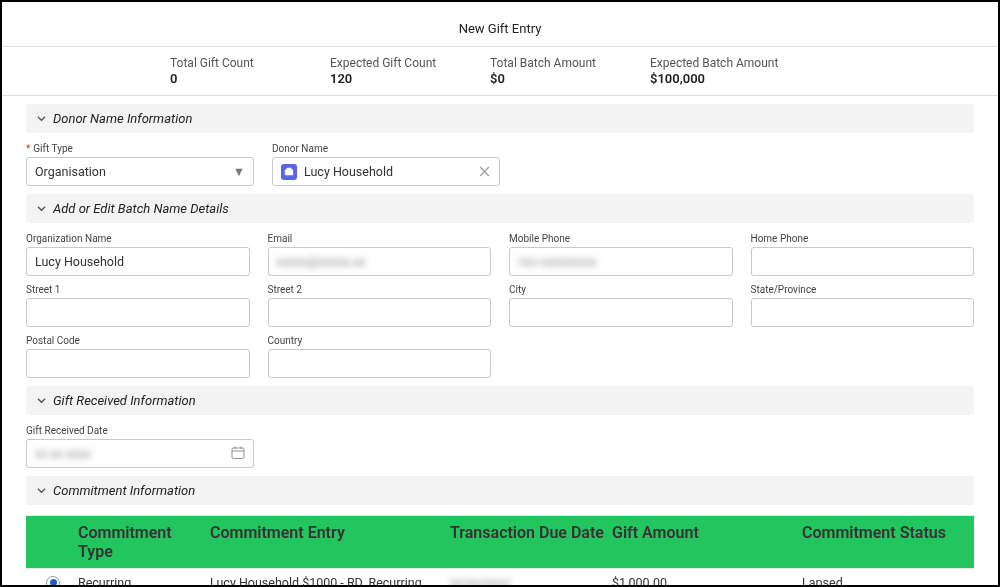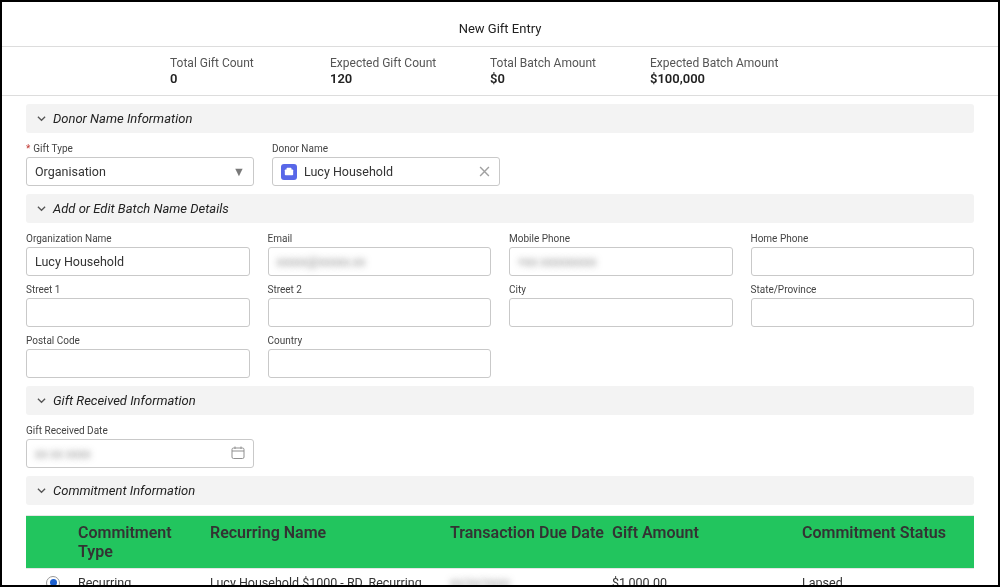--- a/index.html
+++ b/index.html
@@ -224,21 +224,21 @@
           <path d="M1 3 L5 7 L9 3" fill="none" stroke="#555" stroke-width="1.4"></path>
         </svg>
       </span>
     <span>Commitment Information</span>
   </div>
 
   <div class="table-wrap">
     <div class="table-head">
       <div class="col-radio"></div>
       <div class="col-type">Commitment Type</div>
-      <div class="col-name">Recurring Name</div>
+      <div class="col-name">Commitment Entry</div>
       <div class="col-date">Transaction Due Date</div>
       <div class="col-amt">Gift Amount</div>
       <div class="col-status">Commitment Status</div>
     </div>
     <div id="table-body">
         <div class="table-row">
           <div class="col-radio">
             <span class="radio selected"></span>
           </div>
           <div class="col-type">Recurring</div>

